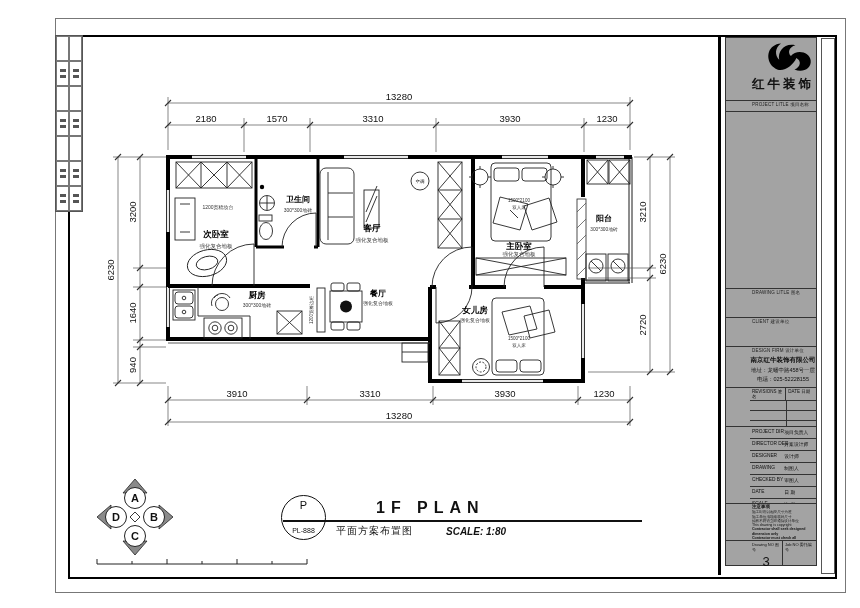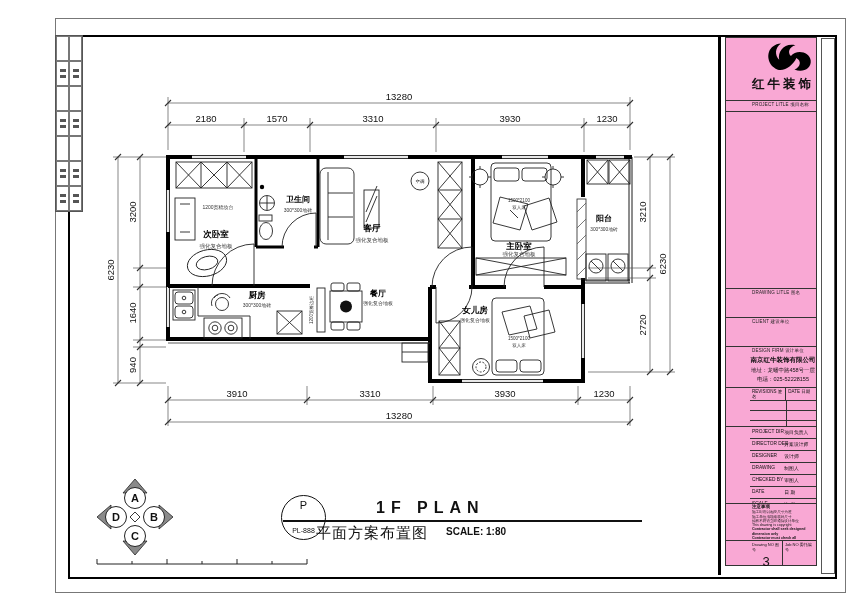--- a/index.html
+++ b/index.html
@@ -10,21 +10,21 @@
   .frame{left:68px;top:35px;width:765px;height:540px;border:2.5px solid #000;}
   
   .strip{left:55px;top:35px;width:26px;height:175px;display:grid;
          grid-template-columns:1fr 1fr;grid-auto-rows:25px;border:1px solid #555;}
   .strip>div{border:1px solid #777;position:relative;}
   .strip .mk:before,.strip .mk:after{content:"";position:absolute;left:3px;width:6px;height:3px;background:#555;}
   .strip .mk:before{top:7px;} .strip .mk:after{top:13px;}
   
   .tblock{left:718px;top:35px;width:115px;height:540px;border-left:3px solid #000;}
   .tb-col{position:absolute;left:4px;top:3px;width:92px;}
-  .tb-box{border:1px solid #333;margin-top:-1px;position:relative;box-sizing:border-box;background:#f9a8d4;padding-left:24px;}
+  .tb-box{border:1px solid #333;margin-top:-1px;position:relative;box-sizing:border-box;background:#a3a3a3;padding-left:24px;}
   .tb-lbl{font-size:4.5px;color:#222;padding:1px 2px 0 2px;letter-spacing:.2px;}
   .tb-empty-col{position:absolute;left:100px;top:3px;width:12px;height:534px;border:1px solid #555;}
   .logo-txt{text-align:center;font-size:12.5px;font-weight:bold;letter-spacing:3px;margin-top:1px;}
   .firm{ text-align:center;color:#111;}
   .firm .f1{font-size:6.5px;font-weight:bold;margin-top:3px;}
   .firm .f2{font-size:5.5px;margin-top:2px;}
   .rev-head{display:flex;font-size:4.5px;border-bottom:1px solid #333;}
   .rev-head>div{padding:1px 2px;}
   .rev-head .c1{width:55%;border-right:1px solid #333;box-sizing:border-box;}
   .rev-row{height:9px;border-bottom:1px solid #333;position:relative;}
@@ -39,22 +39,22 @@
   .no-row>div{width:50%;box-sizing:border-box;position:relative;}
   .no-row .l{border-right:1px solid #333;}
   .no-lbl{font-size:4px;padding:1px 2px;}
   .no-big{text-align:center;font-size:13px;margin-top:1px;}
   
   .stamp{left:281px;top:495px;width:43px;height:43px;border:1.3px solid #111;border-radius:50%;}
   .stamp .p{position:absolute;top:3px;left:0;right:0;text-align:center;font-size:11px;}
   .stamp .code{position:absolute;bottom:5px;left:0;right:0;text-align:center;font-size:7px;}
   .rule{left:283px;top:520px;width:359px;height:1.5px;background:#111;}
   .t-en{left:376px;top:499px;font-size:16px;font-weight:800;letter-spacing:6px;white-space:nowrap;}
-  .t-cn{left:316px;top:524px;font-size:15px;letter-spacing:1px;}
-  .t-sc{left:446px;top:526px;font-size:10px;font-weight:bold;}
+  .t-cn{left:336px;top:524px;font-size:10px;letter-spacing:1px;}
+  .t-sc{left:446px;top:526px;font-size:10px;font-weight:bold;font-style:italic;}
   svg text{font-family:"Liberation Sans",sans-serif;}
 </style>
 </head>
 <body>
 
 <div id="stage">
 
   <div class="abs outer-border"></div>
   <div class="abs frame"></div>
 

